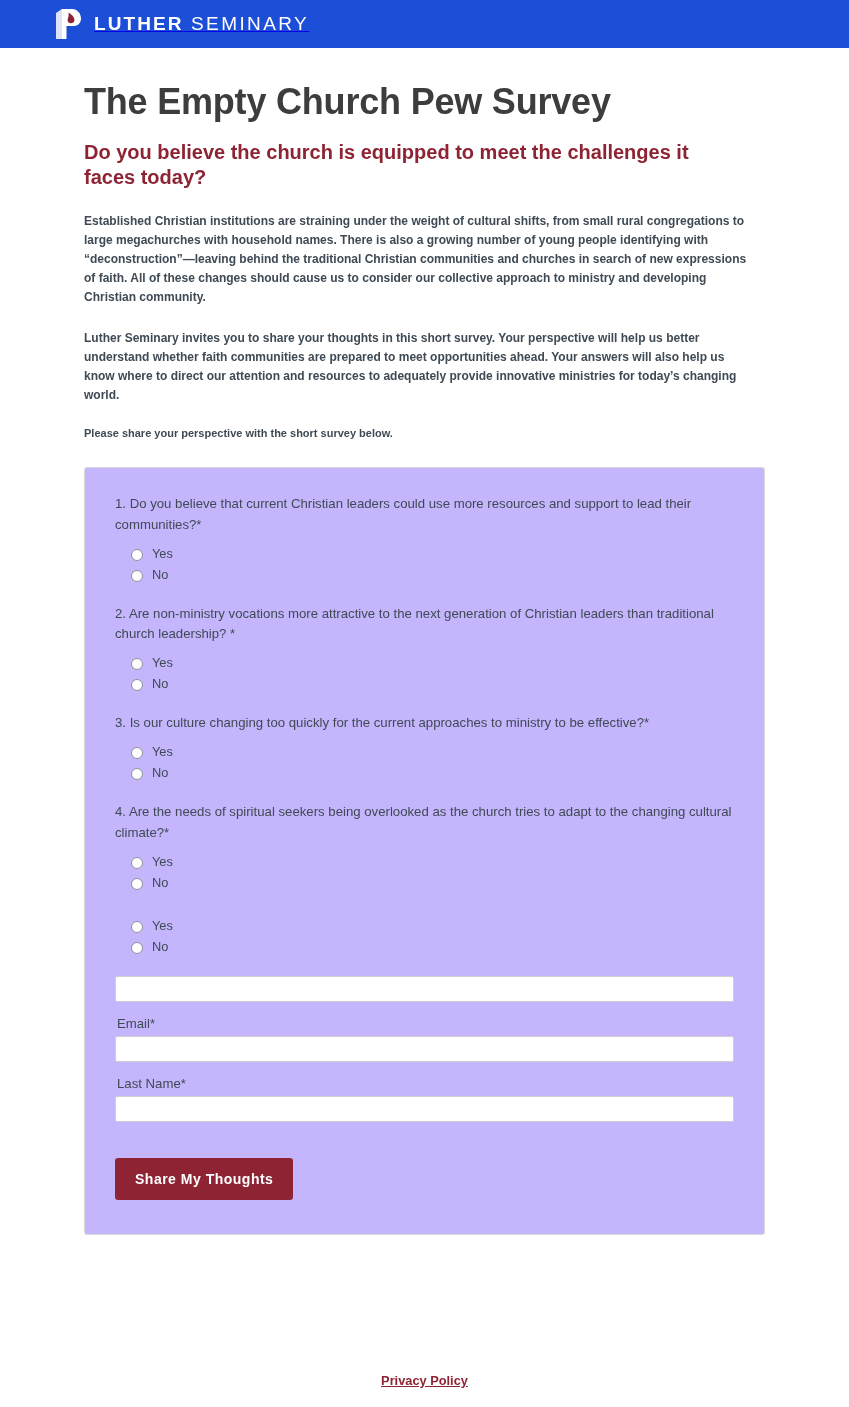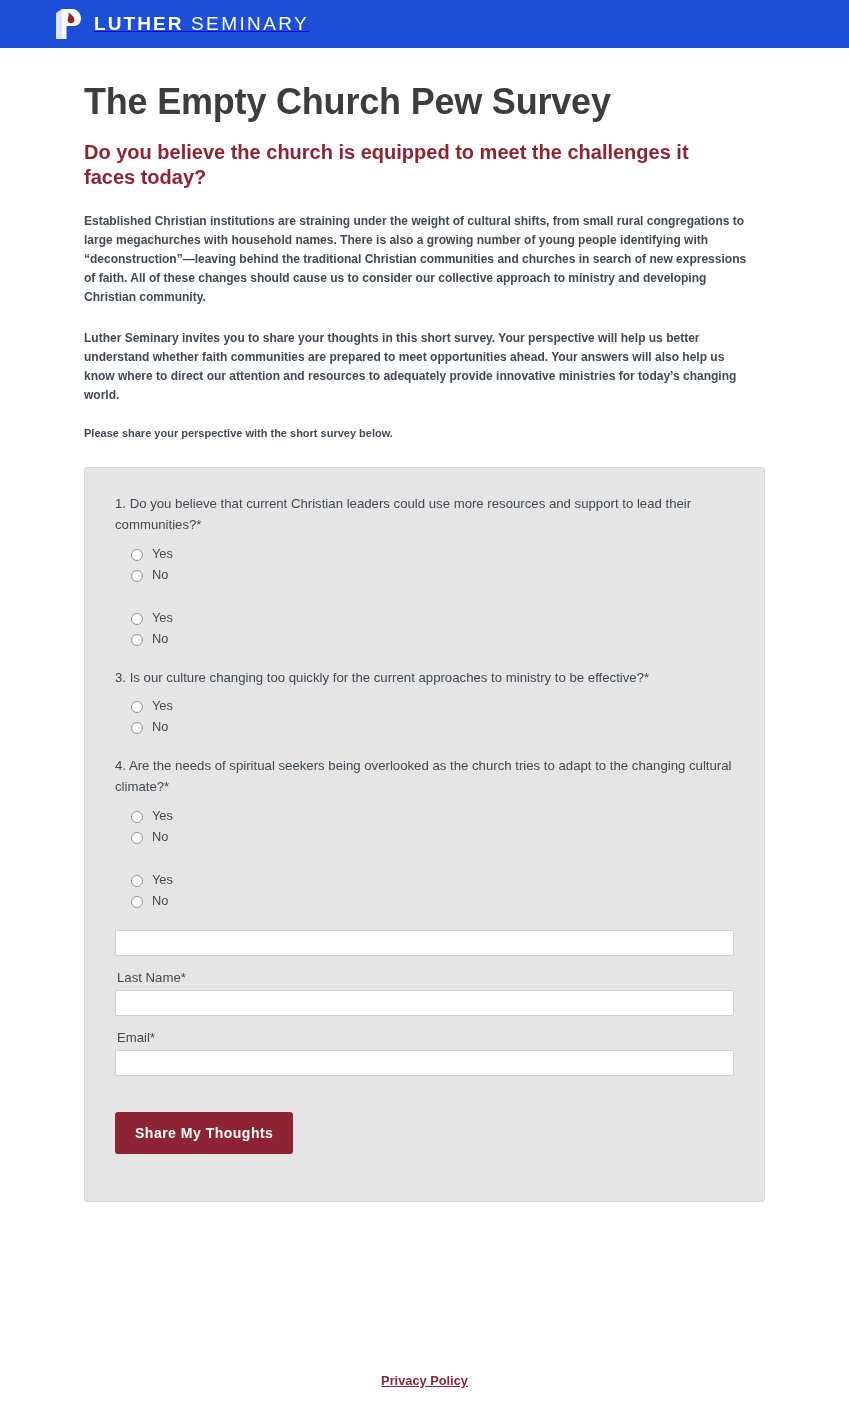--- a/index.html
+++ b/index.html
@@ -76,23 +76,23 @@
     font-size: 11px;
     font-weight: bold;
     color: #3f4a54;
     margin: 0 0 28px 0;
   }
 
   
   .form-card {
     border: 1px solid #d9d9d9;
     border-radius: 3px;
-    padding: 26px 30px 47px 30px;
+    padding: 26px 30px 34px 30px;
     margin: 0 0 0 0;
-    background: #e5e5e5;
+    background: #c4b5fd;
   }
   .question-block { margin-bottom: 22px; }
   .question-text {
     font-size: 13.2px;
     line-height: 1.58;
     color: #3f4a54;
     margin: 0 0 4px 0;
     font-weight: 500;
   }
   .options { margin-left: 16px; }
@@ -203,20 +203,21 @@
         </label>
         <label class="option-row">
           <span class="radio"></span>
           <span class="option-label">No</span>
         </label>
       </div>
     </div>
 
     
     <div class="question-block">
+      <p class="question-text">2. Are non-ministry vocations more attractive to the next generation of Christian leaders than traditional church leadership? *</p>
       <div class="options">
         <label class="option-row">
           <span class="radio"></span>
           <span class="option-label">Yes</span>
         </label>
         <label class="option-row">
           <span class="radio"></span>
           <span class="option-label">No</span>
         </label>
       </div>
@@ -261,34 +262,34 @@
         </label>
         <label class="option-row">
           <span class="radio"></span>
           <span class="option-label">No</span>
         </label>
       </div>
     </div>
 
     
     <div class="field-block">
+      <input class="text-input" type="text" placeholder="" style="">
+    </div>
+
+    
+    <div class="field-block">
+      <label class="field-label">Email*</label>
       <input class="text-input" type="text" placeholder="" style="">
     </div>
 
     
     <div class="field-block">
       <label class="field-label">Last Name*</label>
       <input class="text-input" type="text" placeholder="" style="">
     </div>
 
-    
-    <div class="field-block">
-      <label class="field-label">Email*</label>
-      <input class="text-input" type="text" placeholder="" style="">
-    </div>
-
     <button class="submit-button">Share My Thoughts</button>
   </section>
 </main>
 
 <footer class="site-footer">
   <a class="footer-link" href="#">Privacy Policy</a>
 </footer>
 
 </body></html>

